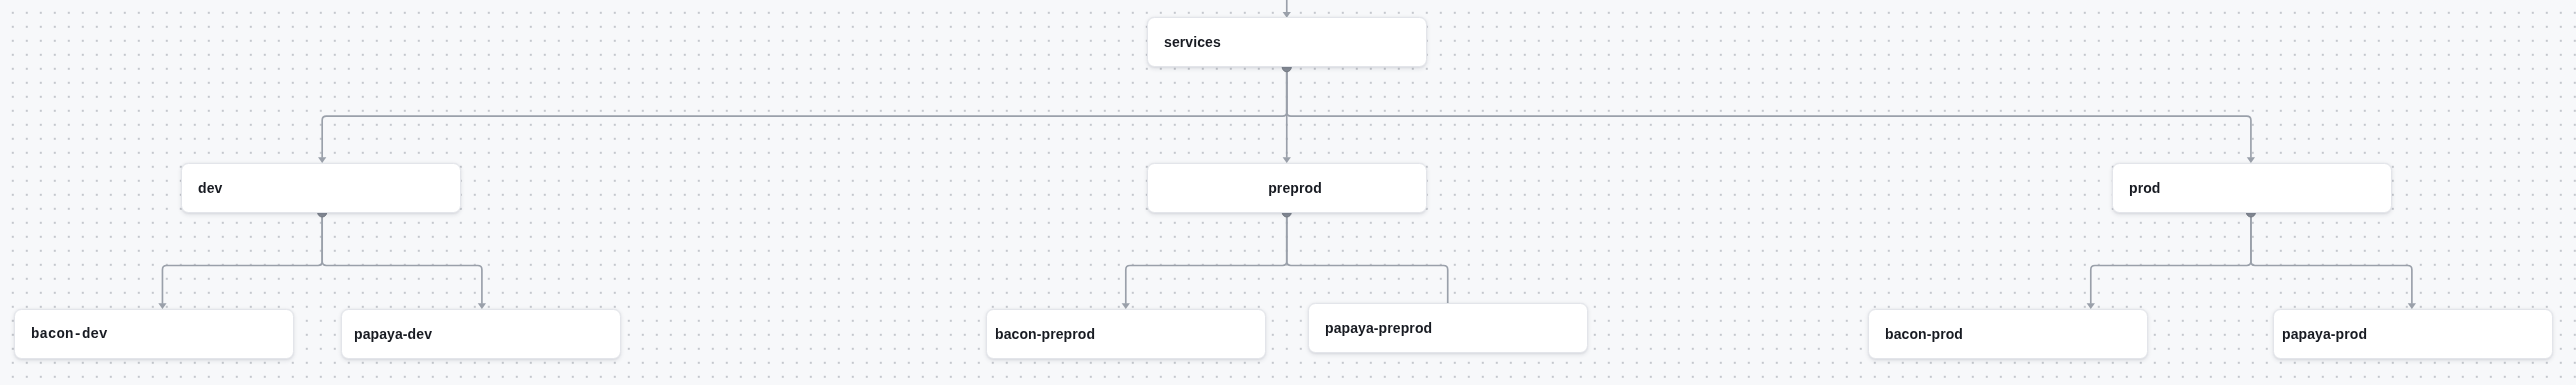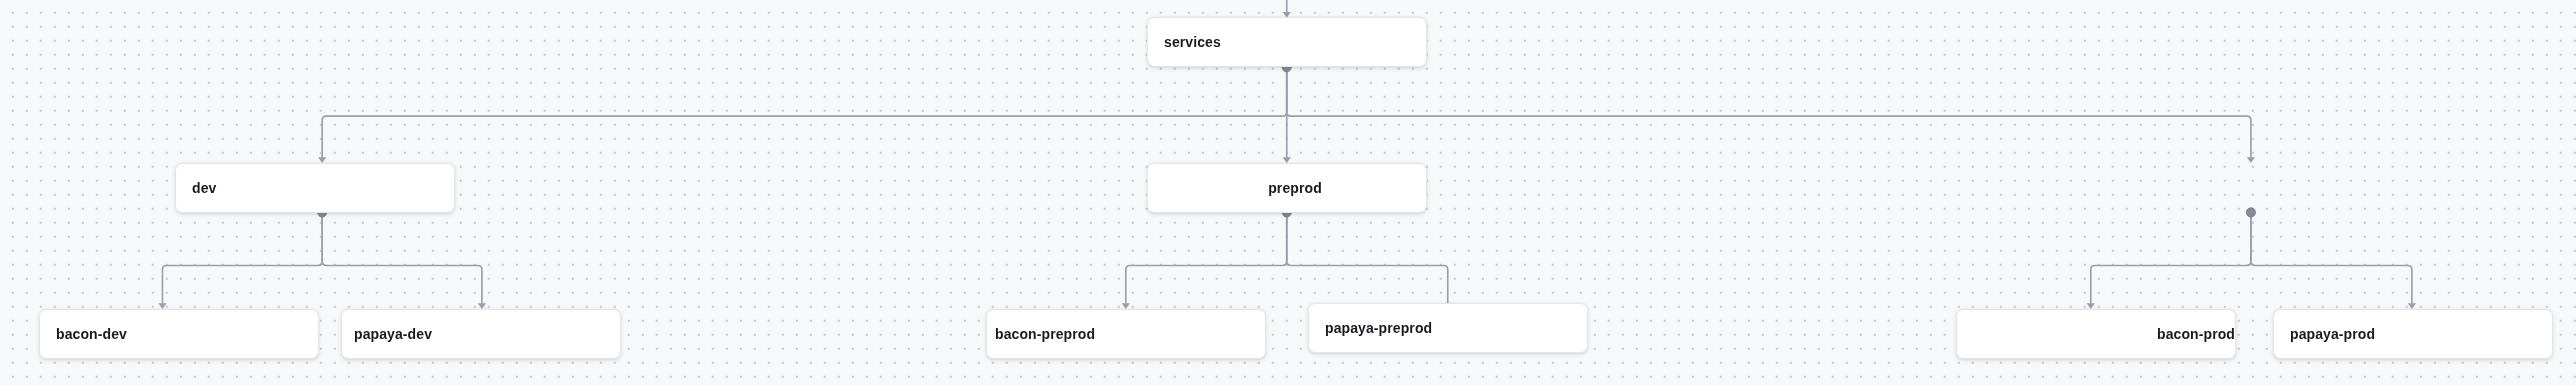--- a/index.html
+++ b/index.html
@@ -119,40 +119,43 @@
     <circle class="handle" cx="1549.5" cy="81" r="5.5"></circle>
     <circle class="handle" cx="387" cy="256" r="5.5"></circle>
     <circle class="handle" cx="1549.5" cy="256" r="5.5"></circle>
     <circle class="handle" cx="2711.5" cy="256" r="5.5"></circle>
   </svg>
 
   <div class="node" style="left:1147px; top:17.4px;">
     <span>services</span>
   </div>
 
-  <div class="node" style="left:175px; top:163px;text-align:right;">
+  <div class="node" style="left:181px; top:163px;text-align:right;">
     <span>dev</span>
   </div>
   <div class="node" style="left:1147px; top:163px;justify-content:center;">
     <span>preprod</span>
   </div>
+  <div class="node" style="left:2112px; top:163px;">
+    <span>prod</span>
+  </div>
 
-  <div class="node" style="left:39px; top:309px;">
+  <div class="node" style="left:14px; top:309px;font-family:Liberation Mono, monospace;">
     <span>bacon-dev</span>
   </div>
   <div class="node" style="left:341px; top:309px;padding-left:12px;">
     <span>papaya-dev</span>
   </div>
   <div class="node" style="left:986px; top:309px;padding-left:8px;">
     <span>bacon-preprod</span>
   </div>
   <div class="node" style="left:1308px; top:303px;">
     <span>papaya-preprod</span>
   </div>
-  <div class="node" style="left:1956px; top:309px;justify-content:flex-end;">
+  <div class="node" style="left:1868px; top:309px;">
     <span>bacon-prod</span>
   </div>
-  <div class="node" style="left:2273px; top:309px;">
+  <div class="node" style="left:2273px; top:309px;padding-left:8px;">
     <span>papaya-prod</span>
   </div>
 
 </div>
 
 
 </body></html>

